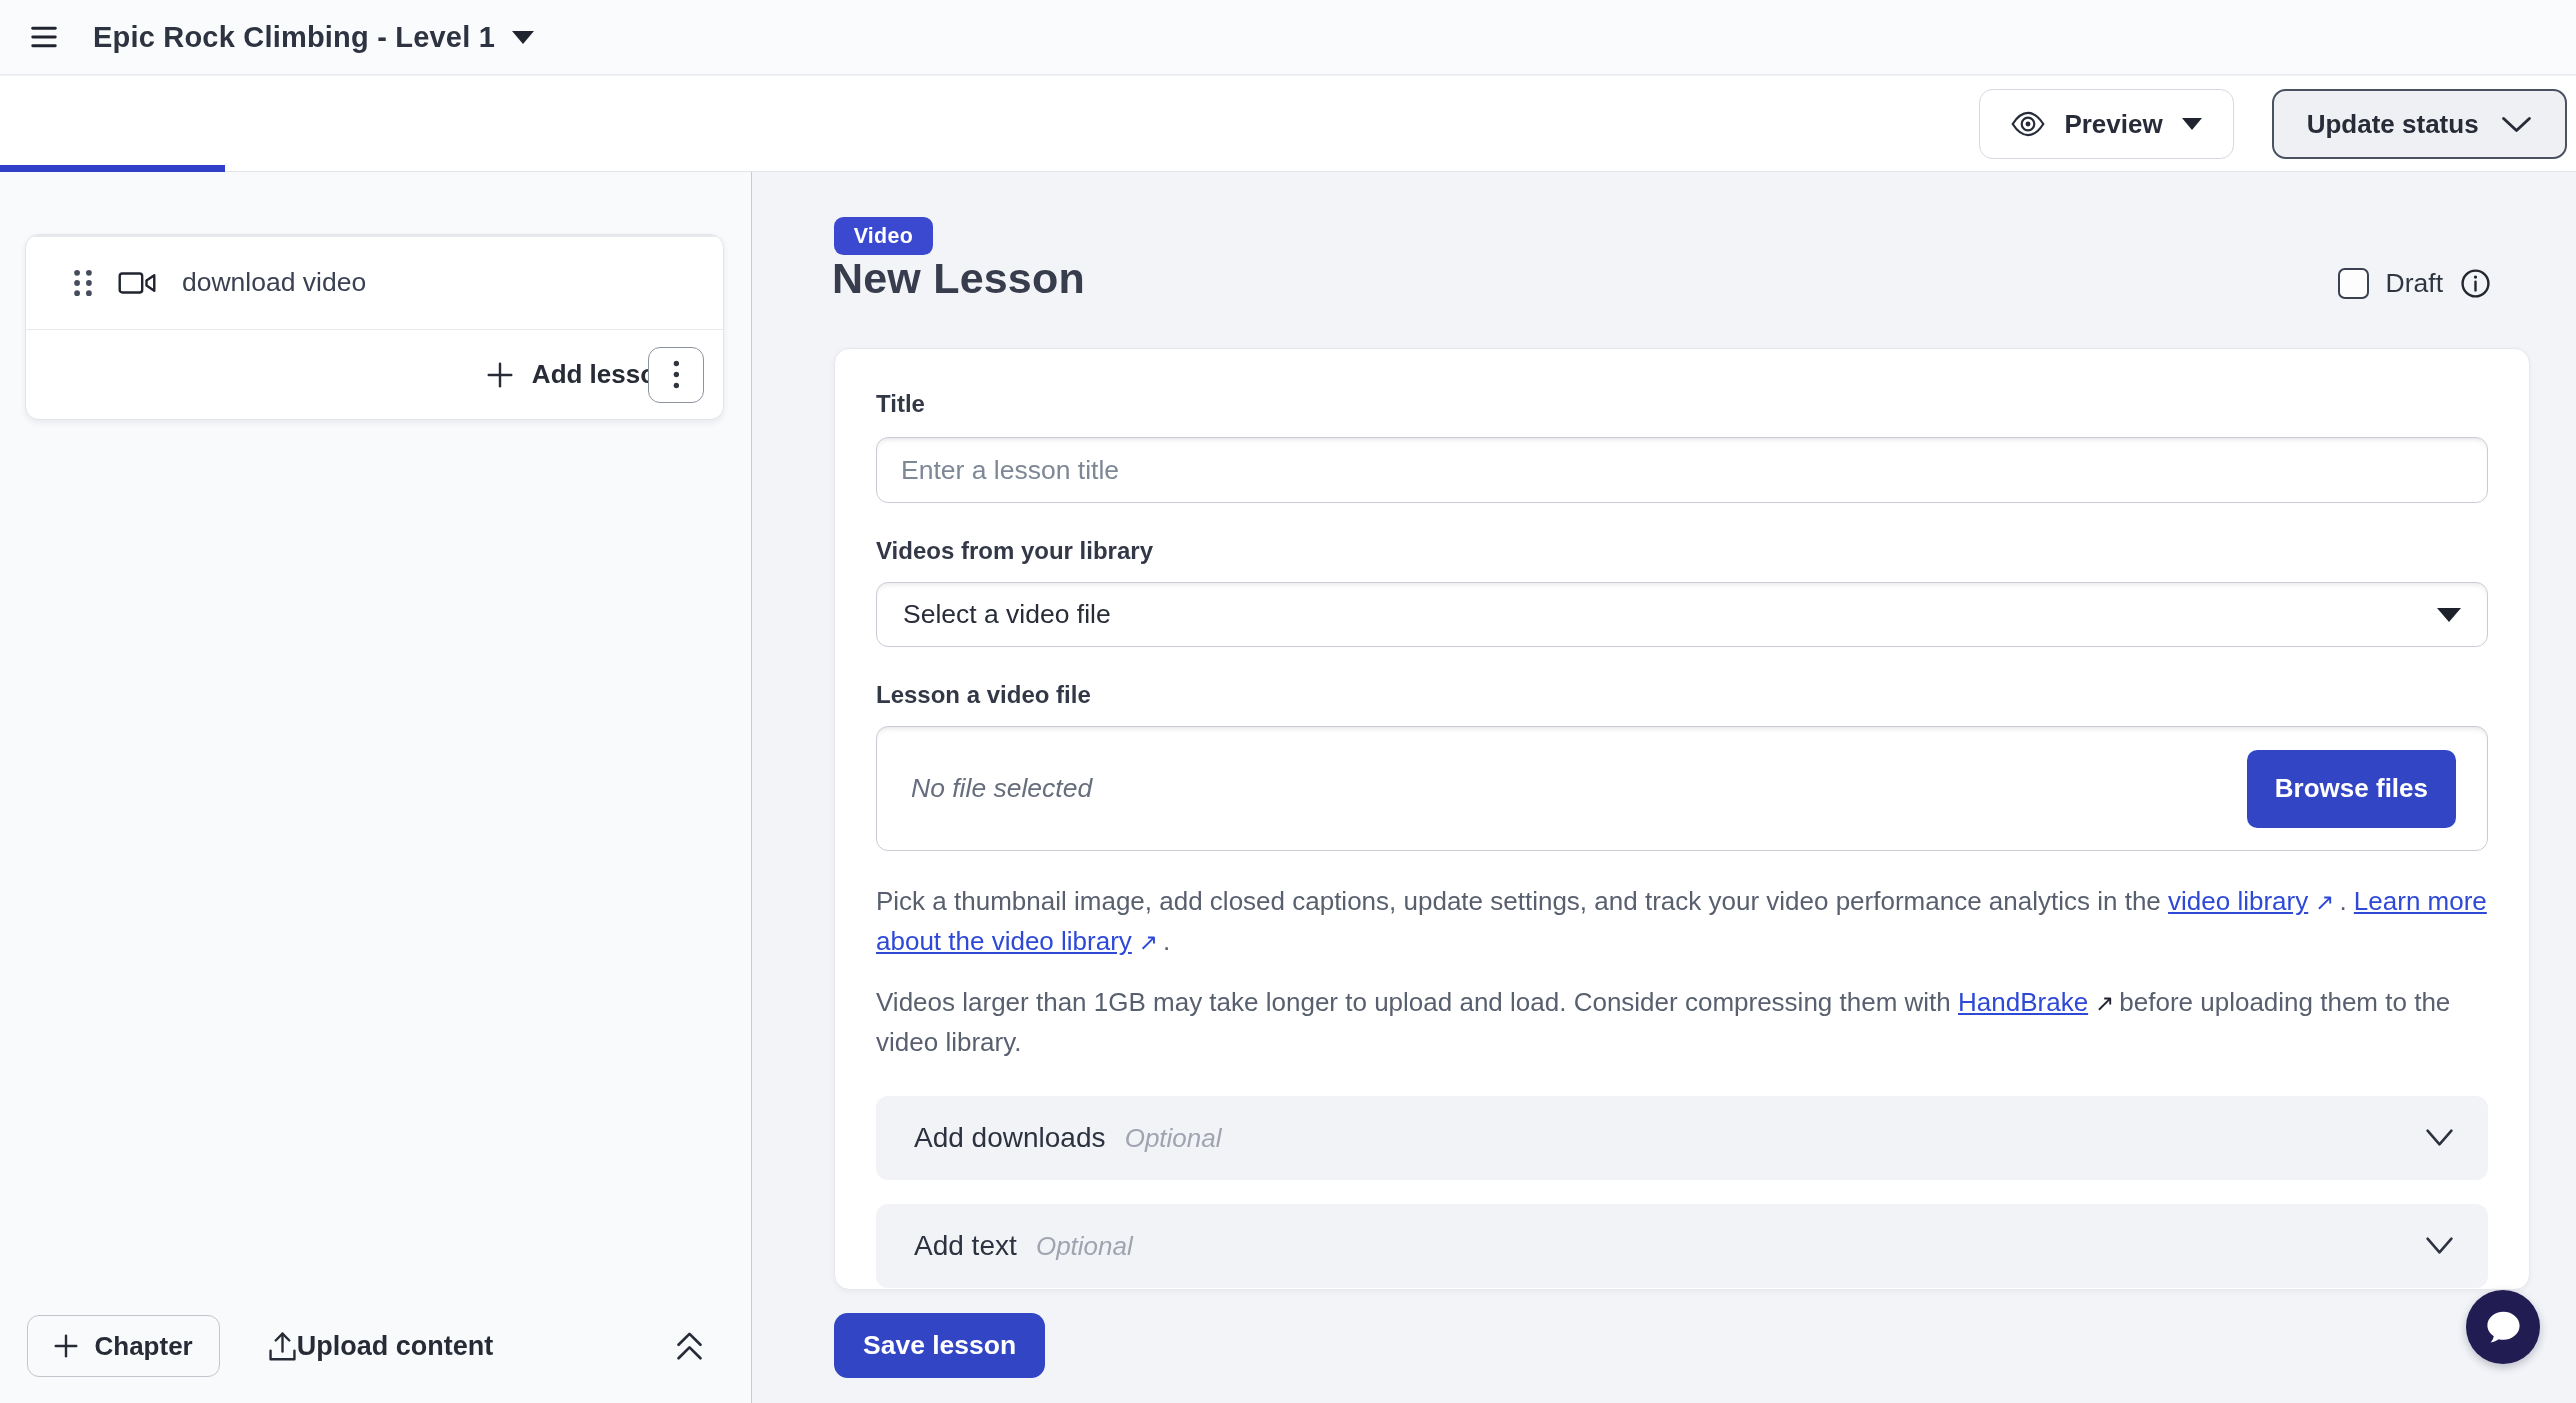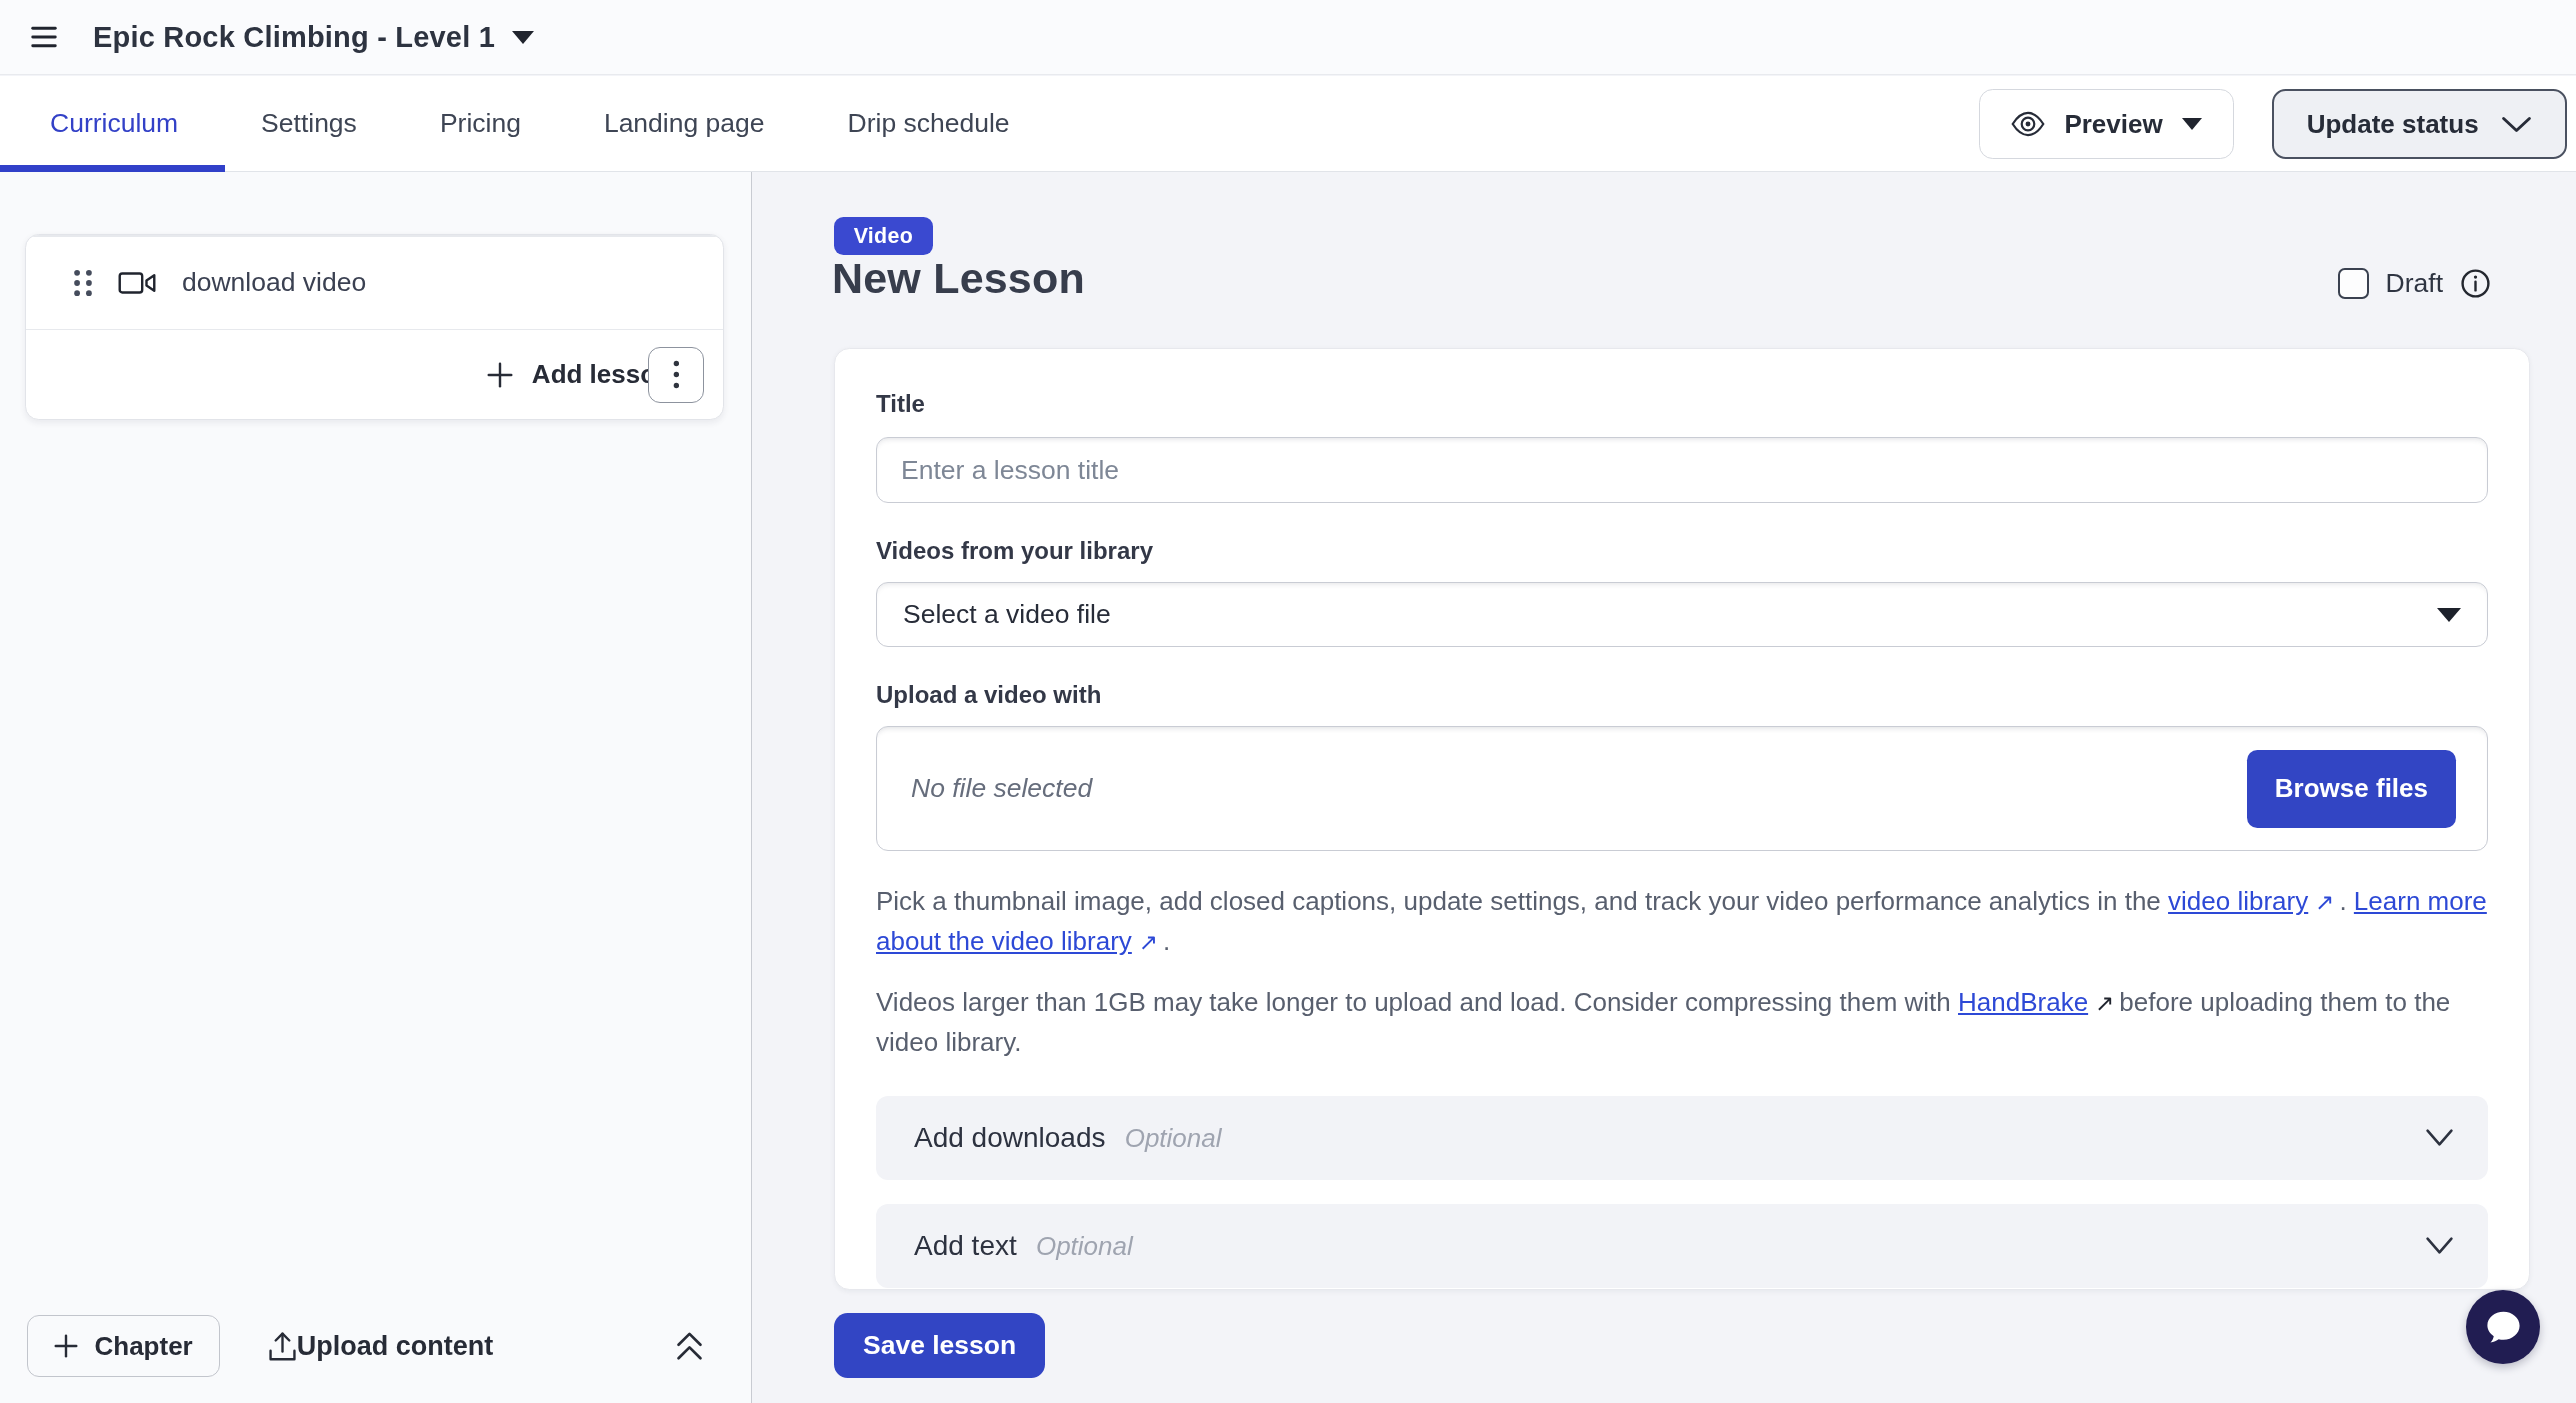--- a/index.html
+++ b/index.html
@@ -217,27 +217,20 @@
       <rect x="0" y="1" width="30" height="3.4" rx="1.6" fill="#20242e"></rect>
       <rect x="0" y="11.3" width="30" height="3.4" rx="1.6" fill="#20242e"></rect>
       <rect x="0" y="21.6" width="30" height="3.4" rx="1.6" fill="#20242e"></rect>
     </svg>
   </span>
   <span class="topbar-title">Epic Rock Climbing - Level 1</span>
   <span class="caret-down-filled"></span>
 </div>
 
 <div class="tabbar">
-  <div class="tabs">
-    <span class="tab active">Curriculum</span>
-    <span class="tab">Settings</span>
-    <span class="tab">Pricing</span>
-    <span class="tab">Landing page</span>
-    <span class="tab">Drip schedule</span>
-  </div>
   <div class="tab-underline"></div>
   <div class="tabbar-actions">
     <button class="btn-preview">
       <span>
         <svg width="34" height="26" viewBox="0 0 40 30" fill="none" stroke="#272c38" stroke-width="2.6">
           <path d="M2 15 C8 5.5, 14 2, 20 2 C26 2, 32 5.5, 38 15 C32 24.5, 26 28, 20 28 C14 28, 8 24.5, 2 15 Z"></path>
           <circle cx="20" cy="15" r="7.4"></circle>
           <circle cx="20" cy="15" r="1.6" fill="#272c38"></circle>
         </svg>
       </span>
@@ -357,21 +350,21 @@
 
     <div class="field-label">Title</div>
     <input class="text-input" type="text" placeholder="Enter a lesson title" style="">
 
     <div class="field-label label-gap">Videos from your library</div>
     <div class="select-box">
       <span>Select a video file</span>
       <span class="select-caret"></span>
     </div>
 
-    <div class="field-label label-gap">Upload a video with</div>
+    <div class="field-label label-gap">Lesson a video file</div>
     <div class="upload-box">
       <span class="no-file-text">No file selected</span>
       <button class="btn-browse">Browse files</button>
     </div>
 
     <p class="help-p">
       <span>Pick a thumbnail image, add closed captions, update settings, and track your video performance analytics in the </span><span class="help-link">video library</span><span class="ext-arrow">↗</span><span>. </span><span class="help-link">Learn more about the video library</span><span class="ext-arrow">↗</span><span>.</span>
     </p>
 
     <p class="help-p second">

